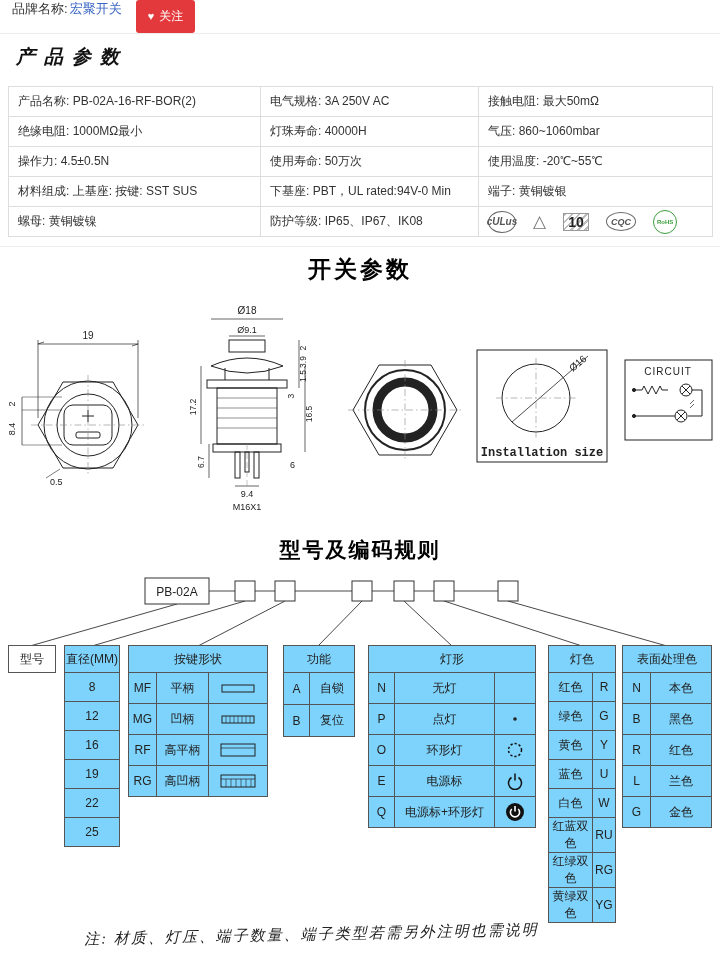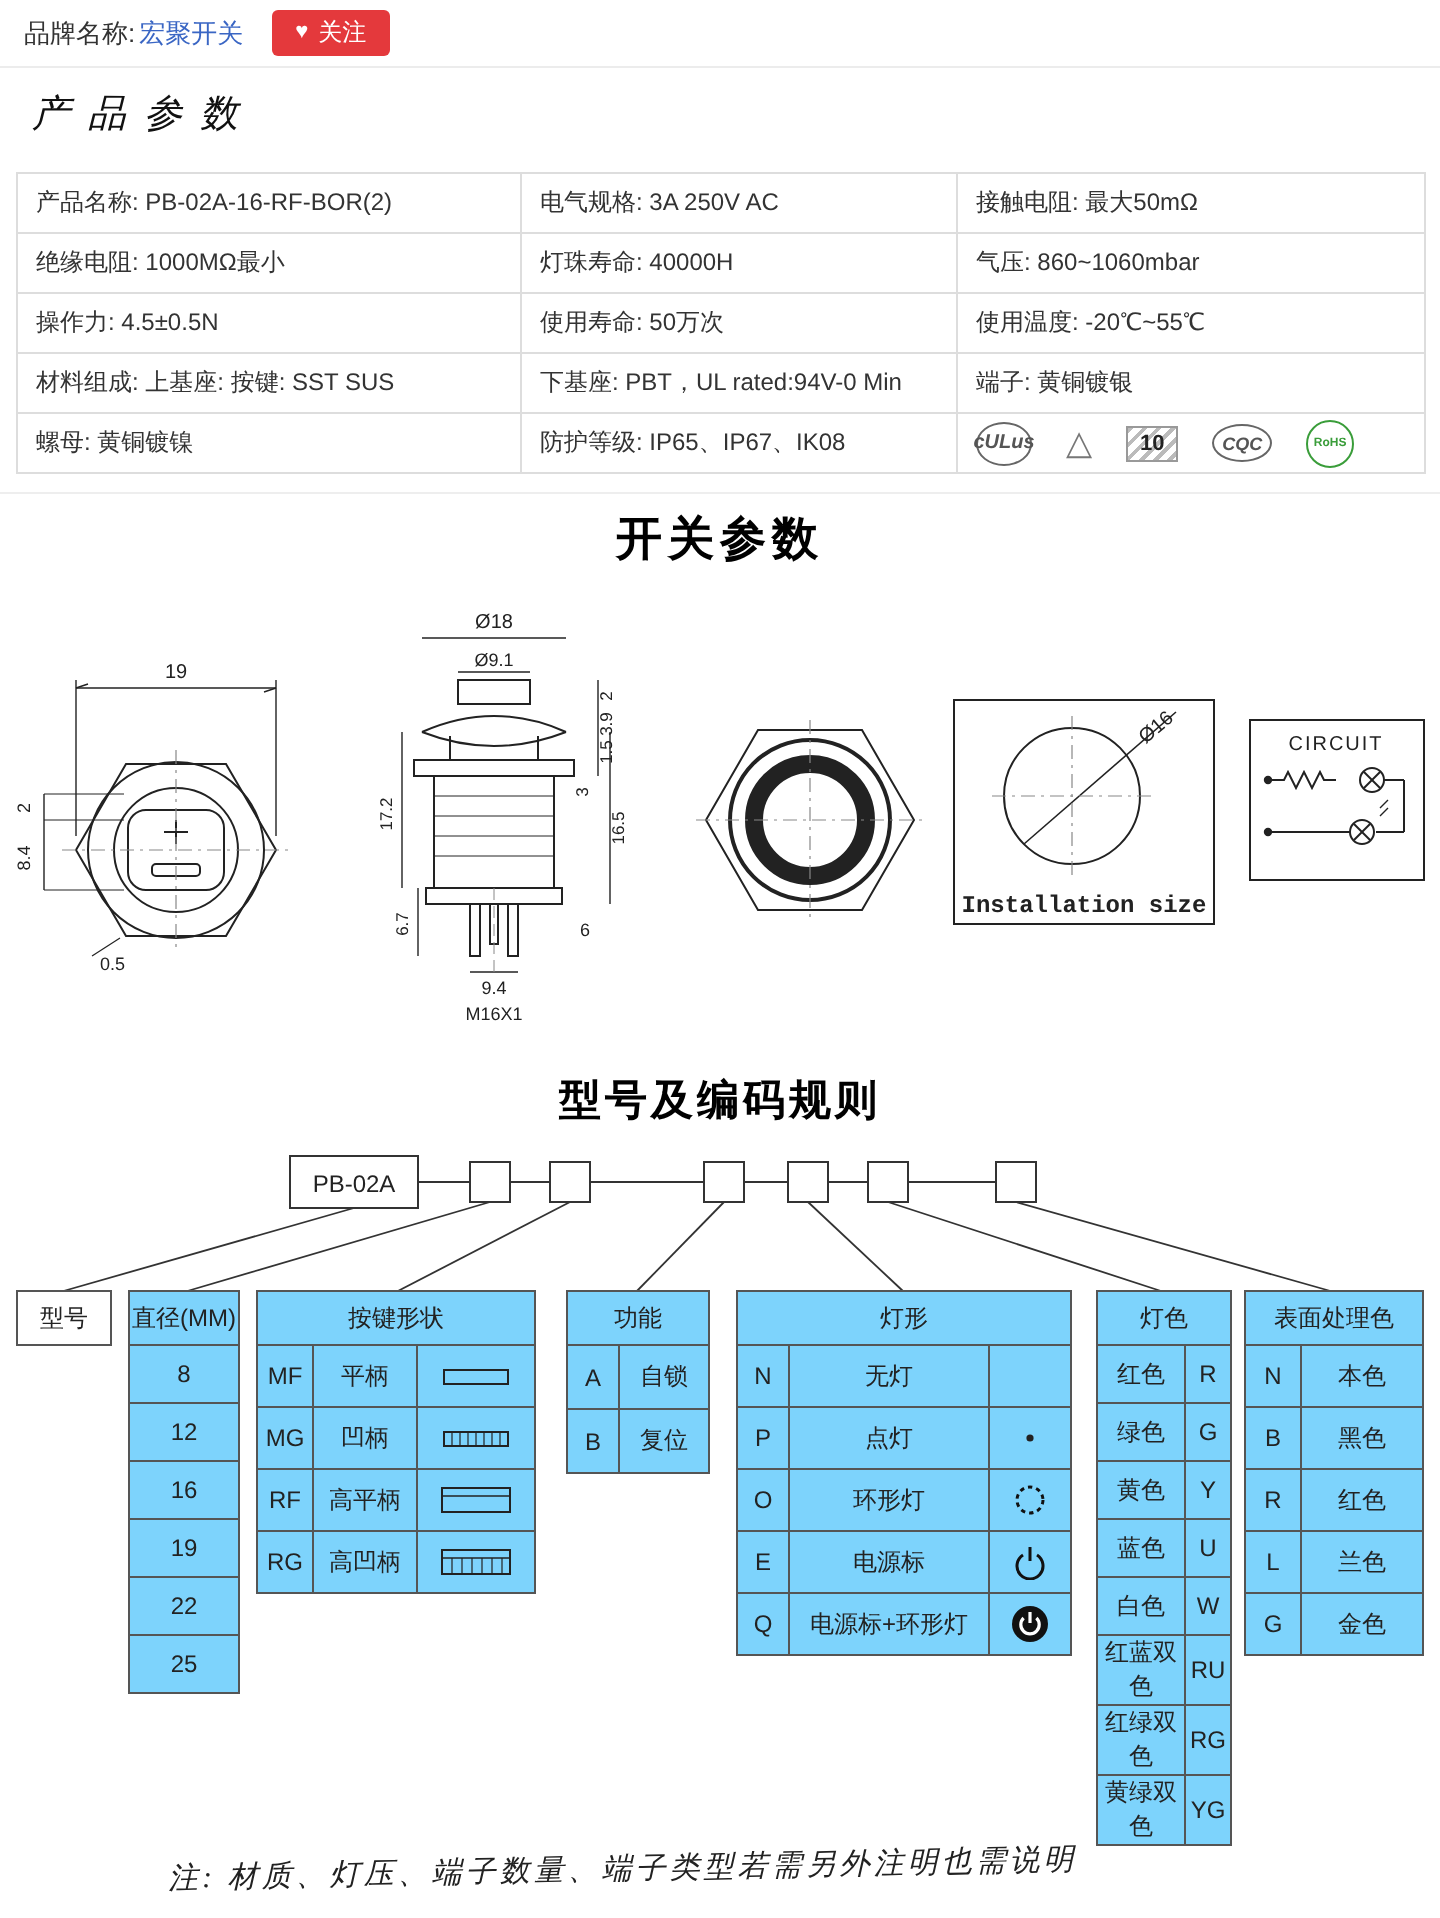--- a/index.html
+++ b/index.html
@@ -1,37 +1,37 @@
 <!DOCTYPE html>
 <html><head>
 <meta charset="utf-8">
 <style>
   html,body{margin:0;padding:0;background:#fff}
   .page{position:relative;width:720px;height:959px;background:#fff;overflow:hidden;
         font-family:"Liberation Sans",sans-serif;color:#333}
 
   
   .topbar{position:absolute;top:0;left:0;width:720px;height:34px;border-bottom:1px solid #ececec;
-          display:flex;align-items:center;padding-left:12px;box-sizing:border-box;font-size:13px}
+          display:flex;padding-left:12px;box-sizing:border-box;font-size:13px}
   .brand-label{color:#333}
   .brand-name{color:#3a66c4;margin-left:2px;cursor:pointer}
   .follow-btn{margin-left:14px;background:#e4393c;color:#fff;border:none;border-radius:3px;
               font-size:12px;padding:3px 12px;display:inline-flex;align-items:center;gap:5px;cursor:pointer}
   .heart{font-size:11px;line-height:1}
 
   
   .pp-title{position:absolute;top:44px;left:16px;font-family:"Liberation Serif",serif;
-            font-style:italic;font-weight:normal;font-size:19px;letter-spacing:9px;color:#111}
+            font-style:italic;font-weight:bold;font-size:19px;letter-spacing:9px;color:#111}
   .ptable{position:absolute;top:86px;left:8px;width:704px;border-collapse:collapse;font-size:12px;table-layout:fixed}
   .ptable td{border:1px solid #ddd;height:29px;padding:0 0 0 9px;color:#333;overflow:hidden;white-space:nowrap}
   .certs{display:flex;align-items:center;gap:17px}
   .cert{display:inline-flex;align-items:center;justify-content:center;color:#555;flex:none}
   .cert-ul{font-style:italic;font-weight:bold;font-size:10px;width:26px;height:20px;border:1.5px solid #666;border-radius:50%}
   .cert-tri{font-size:17px;color:#777}
-  .cert-s10{width:24px;height:16px;border:1px solid #999;font-weight:bold;font-size:11px;color:#222;
+  .cert-s10{width:24px;height:16px;border:1px solid #999;font-weight:bold;font-size:14px;color:#222;
             background:repeating-linear-gradient(135deg,#bbb 0 2px,#fff 2px 5px)}
   .cert-cqc{width:28px;height:17px;border:1.5px solid #666;border-radius:50%;font-weight:bold;font-style:italic;font-size:9px}
   .cert-rohs{width:22px;height:22px;border:1.5px solid #3a9d3a;border-radius:50%;color:#3a9d3a;font-size:6px;font-weight:bold}
   .divider{position:absolute;left:0;width:720px;height:1px;background:#eee}
 
   
   .sec-title{position:absolute;left:0;width:720px;text-align:center;font-weight:bold;color:#000}
   .sec-switch{top:254px;font-size:23px;letter-spacing:3px}
   .sec-model{top:536px;font-size:21px;letter-spacing:2px}
 

